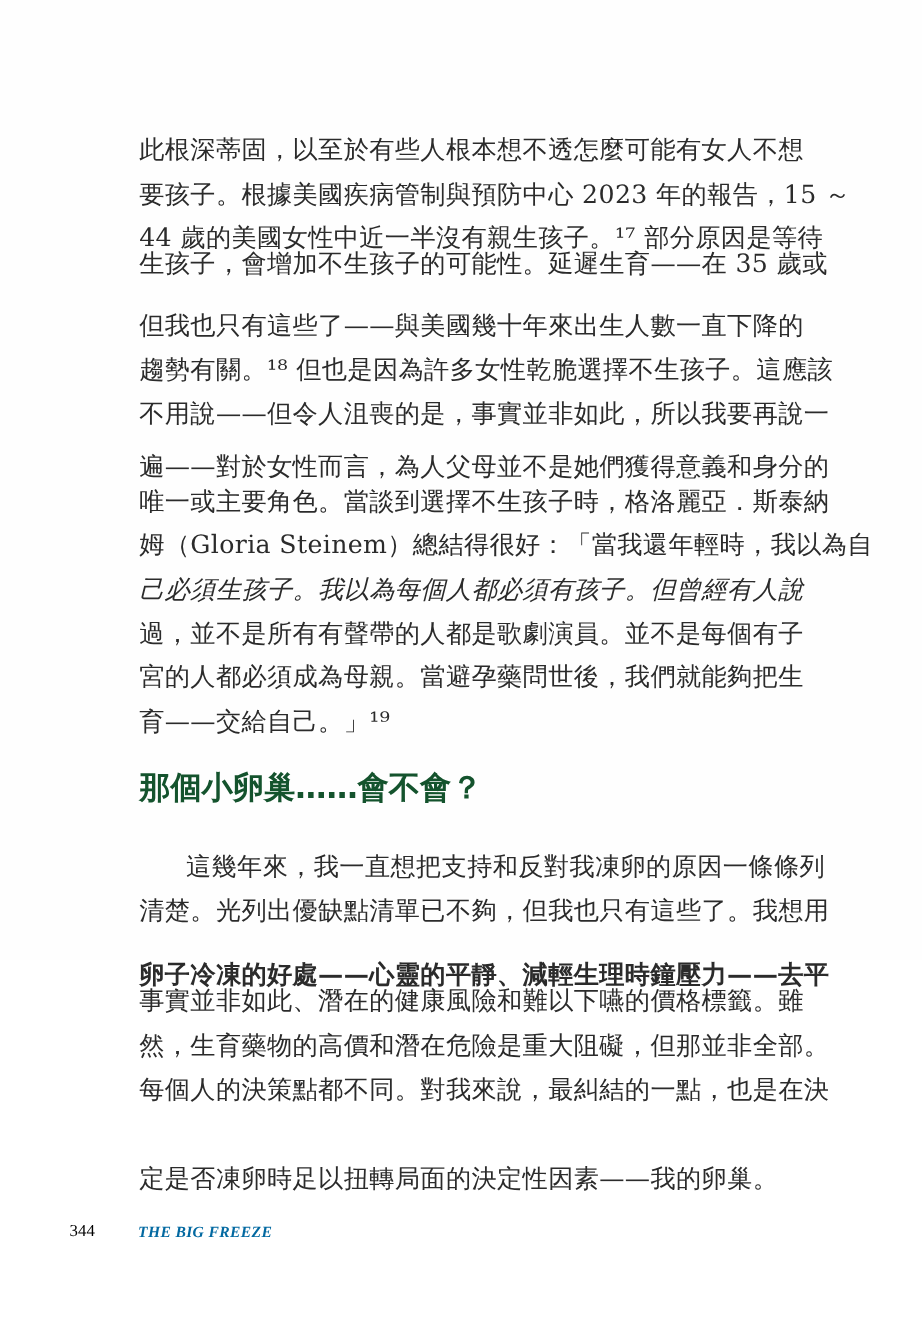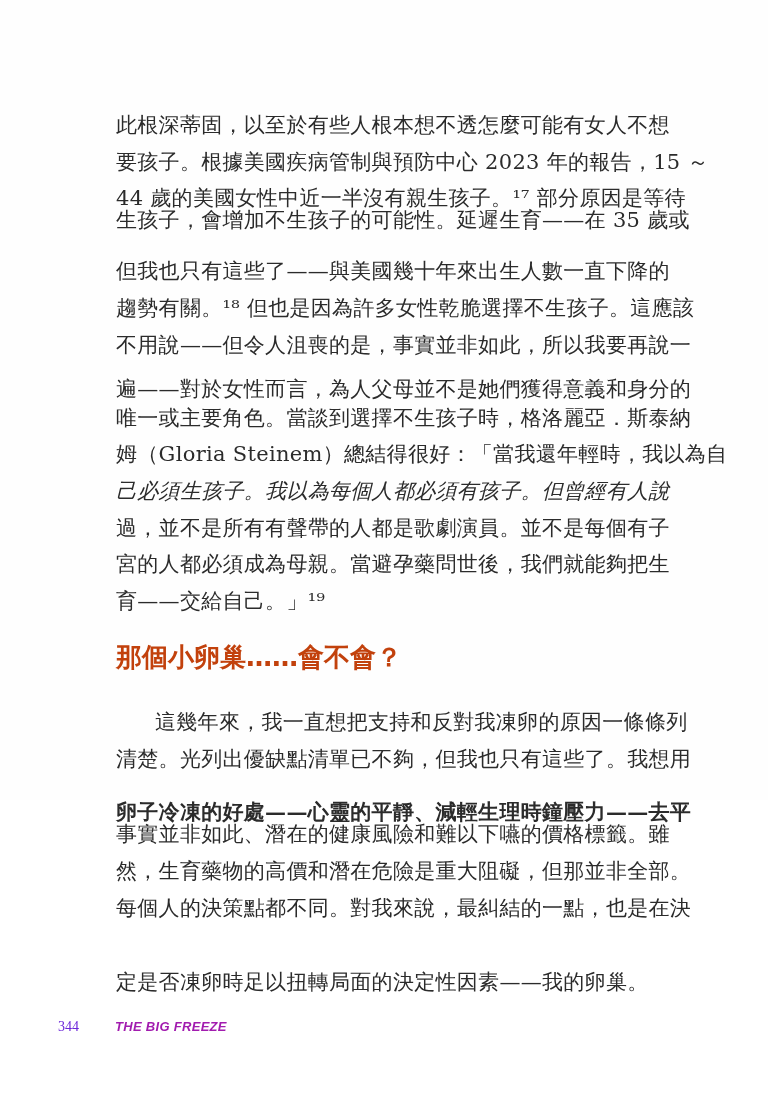--- a/index.html
+++ b/index.html
@@ -22,41 +22,41 @@
   .line.last { text-align-last: left; }
   .line.indent { left: 155px; width: 488px; }
   .heading {
     position: absolute;
     left: 116px;
     top: 640px;
     font-family: "DejaVu Sans", "Liberation Sans", sans-serif;
     font-weight: bold;
     font-size: 26px;
     line-height: 34px;
-    color: #c2410c;
+    color: #14532d;
     white-space: nowrap;
   }
   .footer-num {
     position: absolute;
     left: 58px;
     top: 1019px;
     font-family: "Liberation Serif", "DejaVu Serif", serif;
     font-size: 14px;
-    color: #6d28d9;
+    color: #000000;
   }
   .footer-title {
     position: absolute;
     left: 115px;
     top: 1019px;
-    font-family: Liberation Sans, sans-serif;
+    font-family: Liberation Serif, serif;
     font-weight: bold;
     font-style: italic;
     font-size: 13px;
     letter-spacing: 0.3px;
-    color: #a21caf;
+    color: #0369a1;
   }
 </style>
 </head>
 <body>
 
 <div class="page">
 
   <div>
     <div class="line" style="top:110px">此根深蒂固，以至於有些人根本想不透怎麼可能有女人不想</div>
     <div class="line" style="top: 146.6px;">要孩子。根據美國疾病管制與預防中心 2023 年的報告，15 ～</div>

